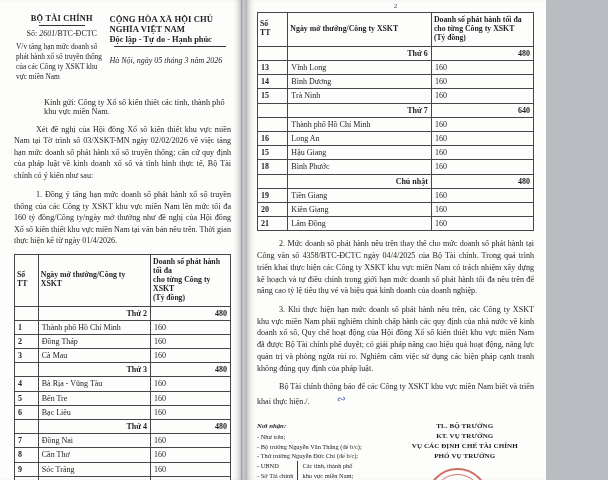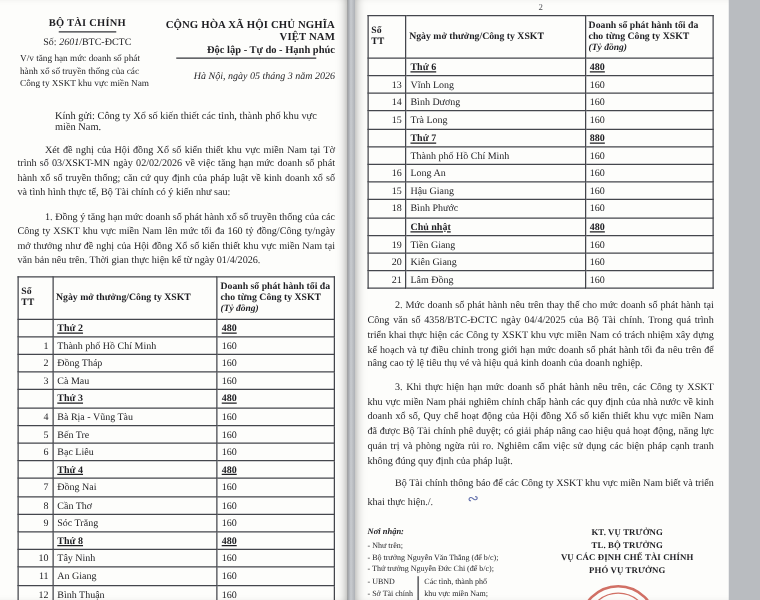--- a/index.html
+++ b/index.html
@@ -18,38 +18,38 @@
     gap:0;
   }
   .page{
     position:relative;
     background:#fdfdfb;
     height:480px;
     box-sizing:border-box;
     overflow:hidden;
   }
   .page-left{
-    width:278px;
+    width:241px;
     padding:6px 10px 0 14px;
     box-shadow:inset -6px 0 9px -7px rgba(0,0,0,.55);
   }
   .page-gap{
     width:6px;height:480px;
     background:linear-gradient(90deg,#9a9da2 0%,#c9ccd0 45%,#aeb1b6 100%);
   }
   .page-right{
     width:299px;
     padding:2px 12px 0 10px;
     box-shadow:inset 6px 0 9px -7px rgba(0,0,0,.5);
   }
 
   
   .hdr{display:flex;align-items:flex-start;margin-top:8px;}
   .hdr-l{width:44%;text-align:center;}
-  .hdr-r{width:56%;text-align:right;}
+  .hdr-r{width:56%;text-align:left;}
   .org{font-size:8.4px;font-weight:bold;letter-spacing:.2px;}
   .rule{width:46px;height:1px;background:#33343a;margin:2px auto 0 auto;}
   .rule-wide{width:112px;height:1px;background:#33343a;margin:2px auto 0 auto;}
   .nation{font-size:8.6px;font-weight:bold;letter-spacing:.1px;}
   .motto{font-size:8.4px;font-weight:bold;margin-top:1px;}
   .docno{font-size:8px;margin-top:3px;}
   .docno .num{font-style:italic;}
   .dateline{font-size:8px;font-style:italic;margin-top:9px;}
   .subject{font-size:7.4px;line-height:1.35;text-align:left;margin-top:4px;padding-left:2px;}
 
@@ -82,25 +82,25 @@
   }
   table.amt th{
     text-align:left;
     font-weight:bold;
     font-size:7.8px;
     padding:3px 2px;
   }
   .col-tt{width:11%;text-align:center;}
   .col-name{width:52%;}
   .col-val{width:37%;text-align:center;}
-  td.tt{text-align:right;}
+  td.tt{text-align:left;font-weight:bold;}
   td.val{}
-  tr.day td{text-align:left;font-weight:bold;text-decoration:underline;}
+  tr.day td{text-align:right;font-weight:bold;}
   tr.day td.val{font-weight:bold;}
-  .unit{font-style:italic;font-weight:bold;font-size:7.6px;}
+  .unit{font-weight:bold;font-size:7.6px;}
 
   
   .foot{display:flex;margin-top:12px;align-items:flex-start;}
   .recv{width:50%;font-size:6.4px;line-height:1.5;}
   .recv .t{font-style:italic;font-weight:bold;font-size:6.8px;}
   .recv ul{list-style:none;margin:1px 0 0 0;padding:0;}
   .recv li{white-space:nowrap;}
   .brace{display:flex;align-items:center;gap:2px;}
   .brace-left{display:flex;flex-direction:column;}
   .brace-bar{width:1px;background:#3a3b40;align-self:stretch;margin:0 2px;}
@@ -296,27 +296,27 @@
             <td>Vĩnh Long</td>
             <td class="val">160</td>
           </tr>
           <tr>
             <td class="tt">14</td>
             <td>Bình Dương</td>
             <td class="val">160</td>
           </tr>
           <tr>
             <td class="tt">15</td>
-            <td>Trà Long</td>
+            <td>Trà Ninh</td>
             <td class="val">160</td>
           </tr>
           <tr class="day">
             <td class="tt"></td>
             <td>Thứ 7</td>
-            <td class="val">880</td>
+            <td class="val">640</td>
           </tr>
           <tr>
             <td class="tt"></td>
             <td>Thành phố Hồ Chí Minh</td>
             <td class="val">160</td>
           </tr>
           <tr>
             <td class="tt">16</td>
             <td>Long An</td>
             <td class="val">160</td>
@@ -376,22 +376,22 @@
           <div class="brace-bar"></div>
           <div class="brace-right">
             <span>Các tỉnh, thành phố</span>
             <span>khu vực miền Nam;</span>
           </div>
         </div>
 
       </div>
 
       <div class="sign">
+        <div class="l">TL. BỘ TRƯỞNG</div>
         <div class="l">KT. VỤ TRƯỞNG</div>
-        <div class="l">TL. BỘ TRƯỞNG</div>
         <div class="l">VỤ CÁC ĐỊNH CHẾ TÀI CHÍNH</div>
         <div class="l">PHÓ VỤ TRƯỞNG</div>
         <div class="sign-area">
           <div class="seal">
             
           </div>
 
         </div>
 
       </div>

